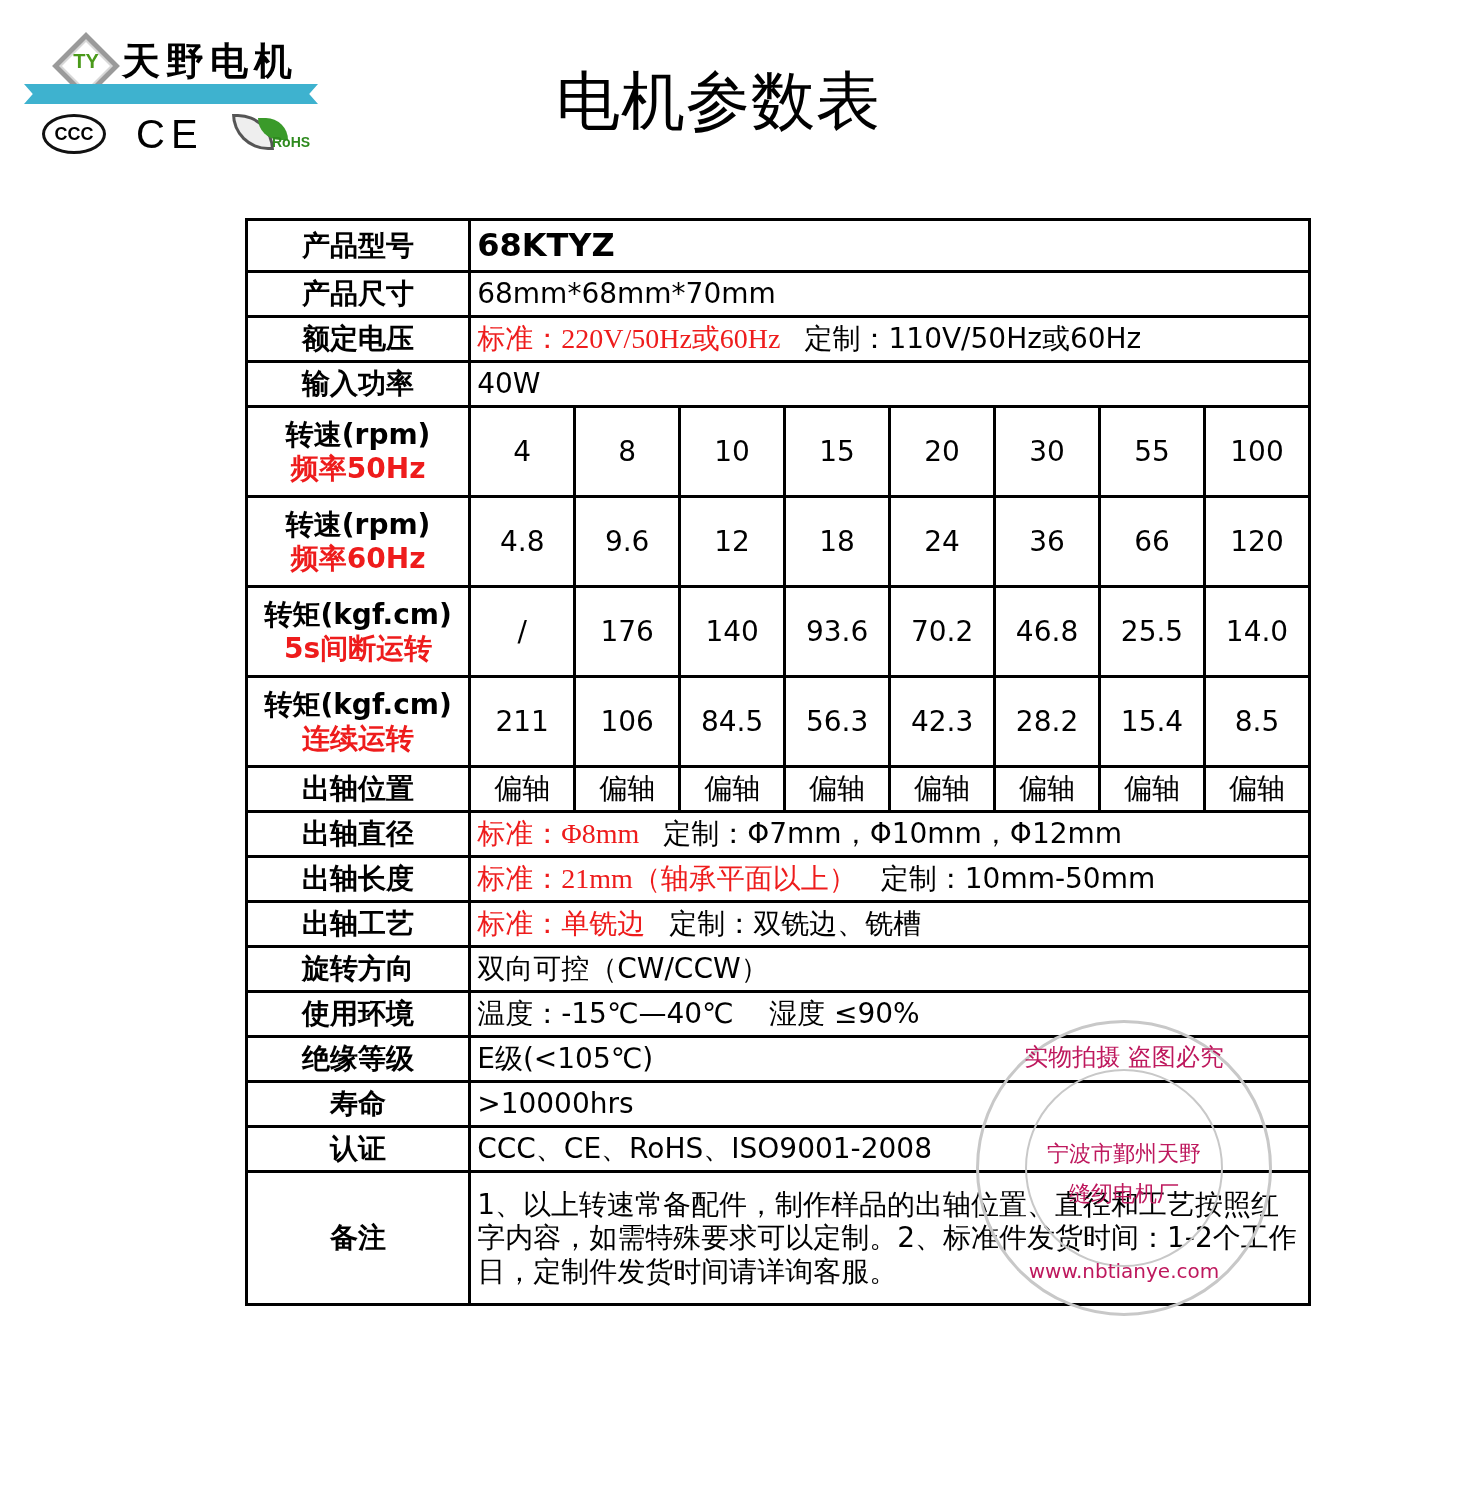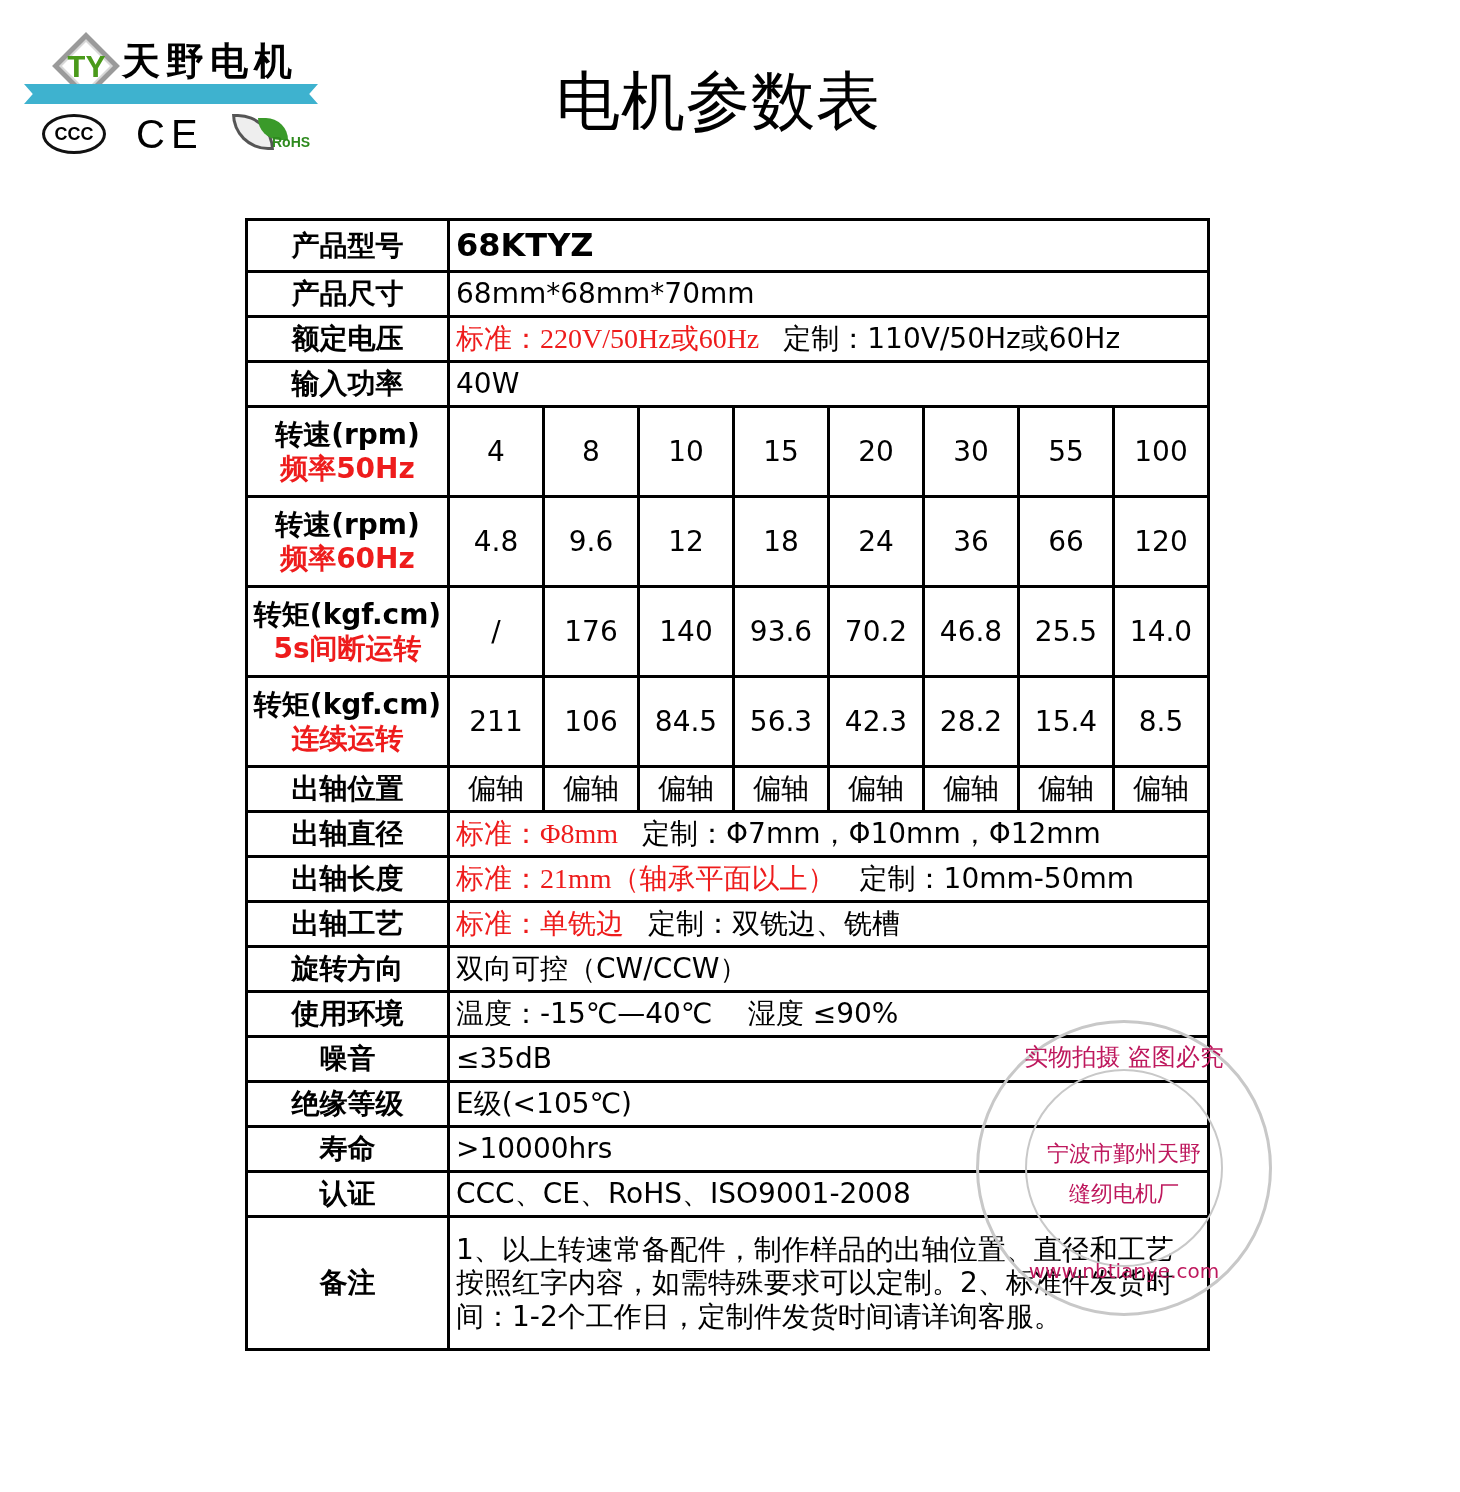--- a/index.html
+++ b/index.html
@@ -1,33 +1,33 @@
 <!DOCTYPE html>
 <html><head>
 <meta charset="utf-8">
 <style>
   * { box-sizing: border-box; margin: 0; padding: 0; }
   body { width: 1460px; height: 1492px; background: #ffffff; position: relative; overflow: hidden; font-family: "DejaVu Sans", sans-serif; color: #000; }
 
   .logo { position: absolute; left: 22px; top: 18px; width: 300px; height: 145px; }
   .logo-diamond { position: absolute; left: 40px; top: 24px; width: 48px; height: 48px; transform: rotate(45deg); border: 5px solid #9a9a9a; background: #fff; box-shadow: 0 0 0 2px #d8d8d8 inset; }
-  .logo-ty { position: absolute; left: 38px; top: 32px; width: 52px; text-align: center; font-weight: bold; font-size: 32px; color: #4a9a1a; font-family: Liberation Mono, monospace; }
+  .logo-ty { position: absolute; left: 38px; top: 32px; width: 52px; text-align: center; font-weight: bold; font-size: 20px; color: #4a9a1a; font-family: Liberation Sans, sans-serif; }
   .logo-name { position: absolute; left: 100px; top: 18px; font-size: 38px; font-family: "DejaVu Serif", serif; font-weight: bold; letter-spacing: 6px; }
   .logo-ribbon { position: absolute; left: 2px; top: 66px; width: 294px; height: 20px; background: #3eb2cf; clip-path: polygon(0 0, 100% 0, 97% 50%, 100% 100%, 0 100%, 3% 50%); }
   .certs { position: absolute; left: 20px; top: 94px; width: 280px; height: 50px; }
   .cert-ccc { position: absolute; left: 0; top: 2px; width: 64px; height: 40px; border: 3px solid #111; border-radius: 50%; font-weight: bold; font-size: 18px; text-align: center; line-height: 34px; font-family: "Liberation Sans", sans-serif; }
   .cert-ce { position: absolute; left: 94px; top: 0; font-size: 40px; font-family: "Liberation Sans", sans-serif; letter-spacing: 6px; }
   .cert-rohs { position: absolute; left: 186px; top: 0; width: 80px; height: 46px; }
   .cert-rohs .leaf { position: absolute; left: 4px; top: 2px; width: 42px; height: 36px; border: 3px solid #555; border-radius: 0 40px 0 40px; background: #eee; }
   .cert-rohs .leaf2 { position: absolute; left: 30px; top: 6px; width: 30px; height: 22px; background: #3a9a2a; border-radius: 0 24px 0 24px; }
   .cert-rohs .txt { position: absolute; left: 44px; top: 22px; font-size: 14px; font-weight: bold; color: #2e8a1e; font-family: "Liberation Sans", sans-serif; }
 
   .page-title { position: absolute; left: 556px; top: 58px; font-size: 64px; font-family: "DejaVu Sans", sans-serif; font-weight: normal; letter-spacing: 1px; }
 
-  table.spec { position: absolute; left: 245px; top: 218px; width: 965px; border-collapse: collapse; }
+  table.spec { position: absolute; left: 245px; top: 218px; width: 1066px; border-collapse: collapse; }
   table.spec td { border: 3px solid #000; font-size: 28px; vertical-align: middle; font-family: "DejaVu Sans", sans-serif; line-height: 1.2; }
   td.label { width: 202px; text-align: center; font-weight: bold; }
   td.value { padding-left: 6px; white-space: nowrap; }
   td.num { text-align: center; width: 95px; }
   .red { color: #ee1c1c; font-family: Liberation Serif, serif; }
   .model { font-weight: bold; font-size: 32px !important; }
   .sublabel-red { color: #ee1c1c; font-weight: bold; display: block; }
   .sublabel { display: block; }
   .gap { display: inline-block; width: 24px; }
   .note { white-space: normal !important; padding: 4px 6px; line-height: 42px; }
@@ -156,24 +156,20 @@
   </tr>
   <tr style="height:45px">
     <td class="label">旋转方向</td>
     <td class="value" colspan="8">双向可控（CW/CCW）</td>
   </tr>
   <tr style="height:45px">
     <td class="label">使用环境</td>
     <td class="value" colspan="8" style="white-space:pre">温度：-15℃—40℃    湿度 ≤90%</td>
   </tr>
   <tr style="height:45px">
-    <td class="label">噪音</td>
-    <td class="value" colspan="8">≤35dB</td>
-  </tr>
-  <tr style="height:45px">
     <td class="label">绝缘等级</td>
     <td class="value" colspan="8">E级(&lt;105℃)</td>
   </tr>
   <tr style="height:45px">
     <td class="label">寿命</td>
     <td class="value" colspan="8">&gt;10000hrs</td>
   </tr>
   <tr style="height:45px">
     <td class="label">认证</td>
     <td class="value" colspan="8">CCC、CE、RoHS、ISO9001-2008</td>

